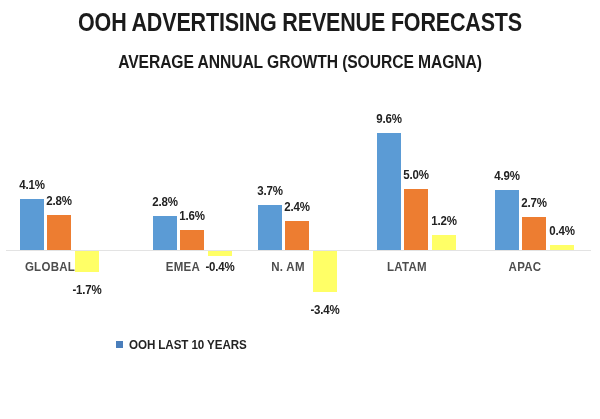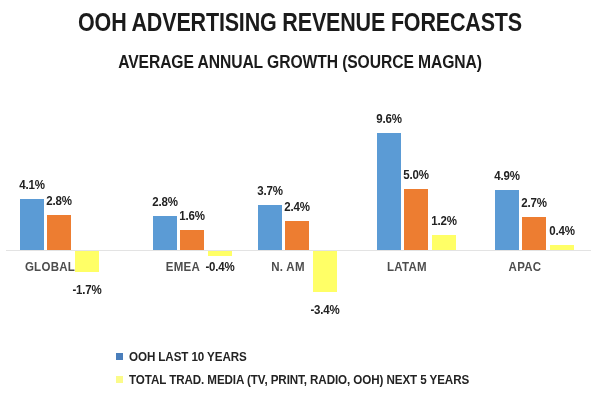--- a/index.html
+++ b/index.html
@@ -93,21 +93,21 @@
     color: #4d4d4d;
     letter-spacing: 0.3px;
     transform: scaleX(0.92);
     white-space: nowrap;
   }
 
   
   #legend {
     position: absolute;
     left: 116px;
-    top: 345px;
+    top: 333px;
     width: 470px;
   }
   .legend-item {
     position: relative;
     height: 23px;
     display: flex;
     align-items: center;
   }
   .legend-swatch {
     width: 7px;
@@ -176,17 +176,13 @@
   <div class="bar-label" style="left:504px; top:196px;">2.7%</div>
   <div class="bar-label" style="left:532px; top:224px;">0.4%</div>
   <div class="category-label" style="left:480px; top:260px;">APAC</div>
 </div>
 
 <div id="legend">
   <div class="legend-item">
     <span class="legend-swatch series-0"></span>
     <span class="legend-text">OOH LAST 10 YEARS</span>
   </div>
-  <div class="legend-item">
-    <span class="legend-swatch series-2"></span>
-    <span class="legend-text">TOTAL TRAD. MEDIA (TV, PRINT, RADIO, OOH) NEXT 5 YEARS</span>
-  </div>
 </div>
 
 </body></html>

